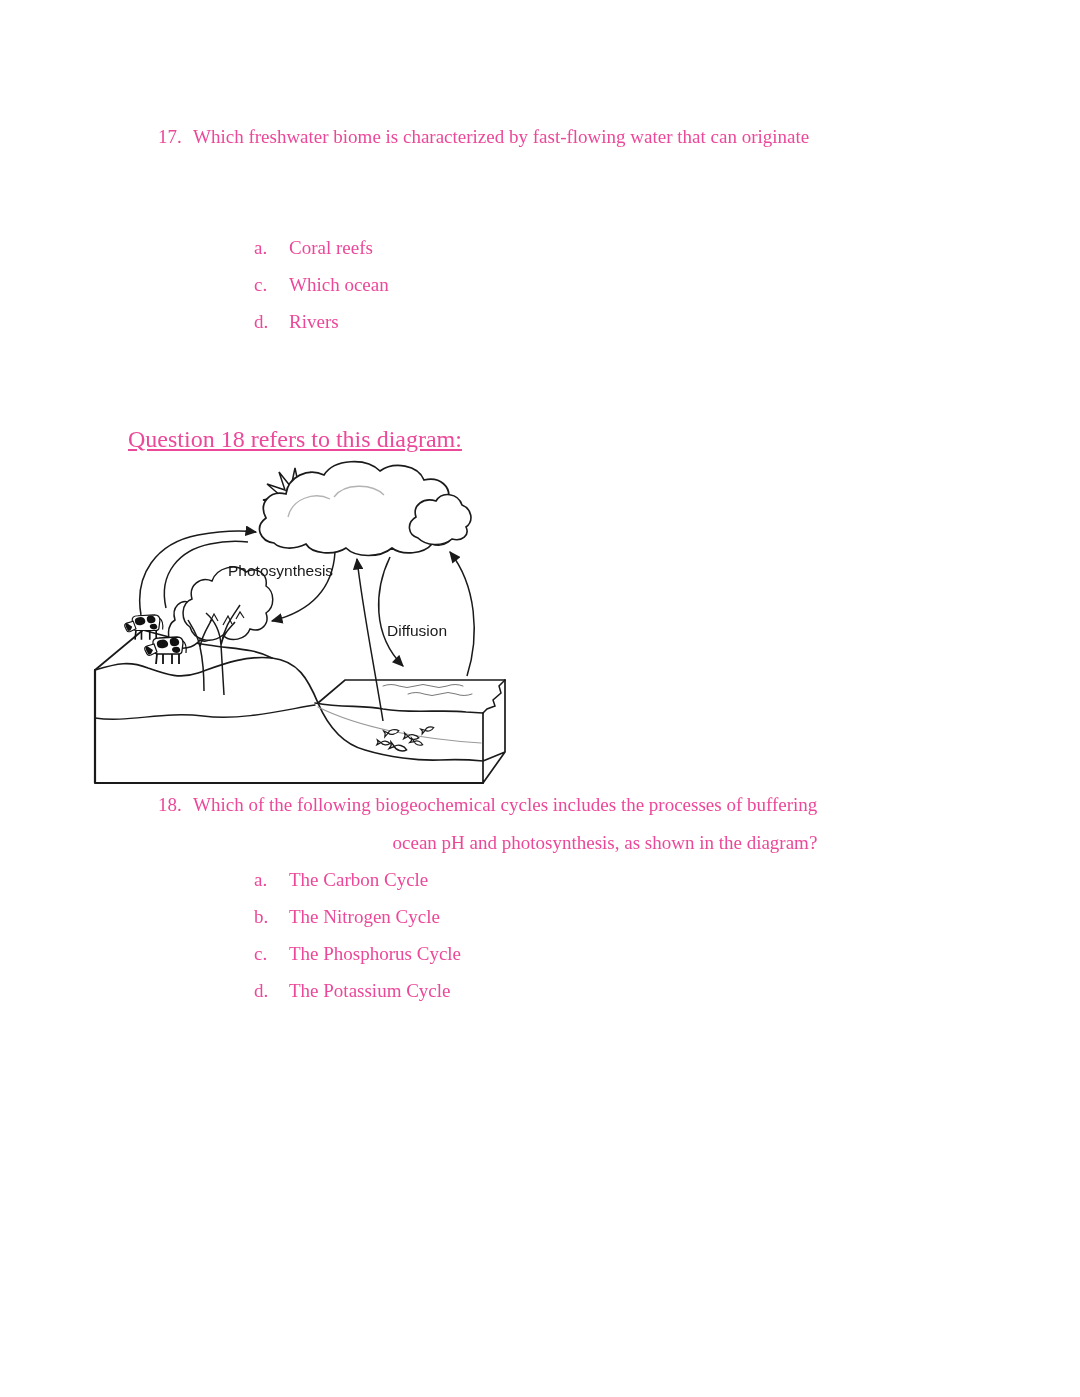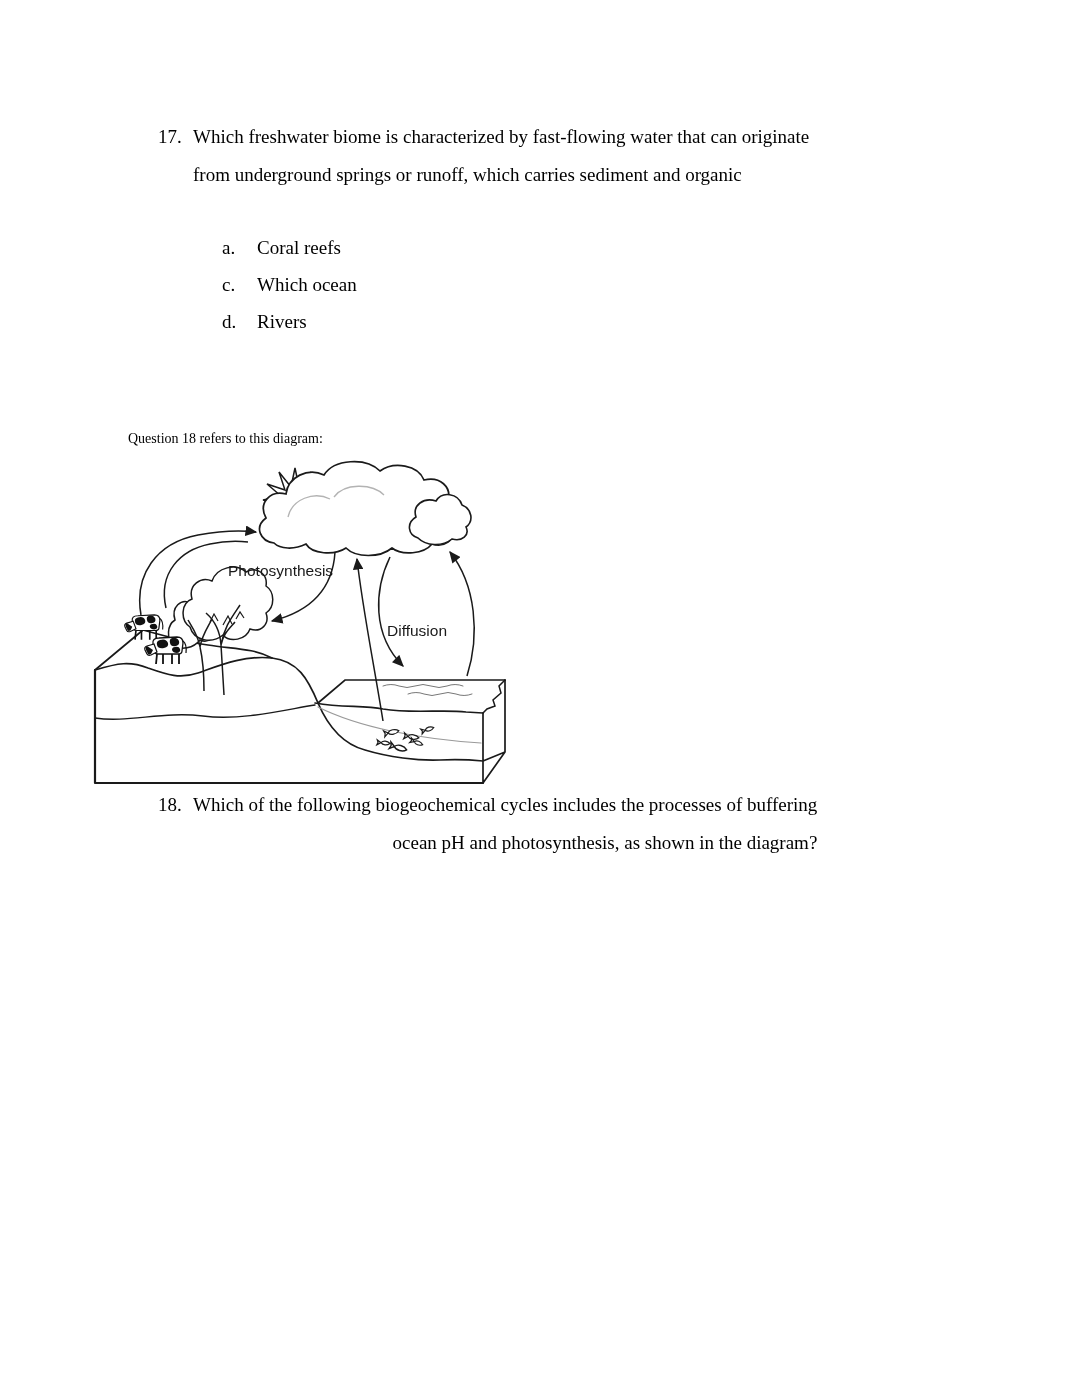--- a/index.html
+++ b/index.html
@@ -2,47 +2,46 @@
 <html><head>
 <meta charset="utf-8">
 <style>
   html,body{margin:0;padding:0;}
   body{background:#ffffff;}
   .page{
     position:relative;
     width:1080px;height:1397px;
     background:#ffffff;
     font-family:"Liberation Serif", serif;
-    color:#000000;
+    color:#ec4899;
     overflow:hidden;
   }
   .qblock{position:absolute;font-size:19px;line-height:38px;}
   .qline{white-space:nowrap;position:relative;}
   .qnum{position:absolute;left:-35px;top:0;}
-  .opts{position:absolute;font-size:19px;line-height:37px;}
+  .opts{position:absolute;font-size:19px;line-height:37px;margin-left:32px;}
   .opt-row{white-space:nowrap;}
   .opt-letter{display:inline-block;width:35px;}
-  .caption{position:absolute;font-size:14px;line-height:38px;white-space:nowrap;}
+  .caption{position:absolute;font-size:24px;line-height:38px;white-space:nowrap;text-decoration:underline;}
   .diagram{position:absolute;left:88px;top:455px;}
   .diagram svg text{
     font-family:"Liberation Sans", sans-serif;
     font-size:15.5px;fill:#1a1a1a;
   }
 </style>
 </head>
 <body>
 
 <div class="page">
 
   <div class="qblock" style="left:193px;top:118px;">
     <div class="qline">
       <span class="qnum">17.</span>
       <span>Which freshwater biome is characterized by fast-flowing water that can originate</span>
     </div>
-    <div class="qline">from underground springs or runoff, which carries sediment and organic</div>
   </div>
 
   <div class="opts" style="left:222px;top:229px;">
     <div class="opt-row">
       <span class="opt-letter">a.</span><span>Coral reefs</span>
     </div>
     <div class="opt-row">
       <span class="opt-letter">c.</span><span>Which ocean</span>
     </div>
     <div class="opt-row">
@@ -155,14 +154,28 @@
   </div>
 
   <div class="qblock" style="left:193px;top:786px;text-align:right;">
     <div class="qline">
       <span class="qnum">18.</span>
       <span>Which of the following biogeochemical cycles includes the processes of buffering</span>
     </div>
     <div class="qline">ocean pH and photosynthesis, as shown in the diagram?</div>
   </div>
 
+  <div class="opts" style="left:222px;top:861px;">
+    <div class="opt-row">
+      <span class="opt-letter">a.</span><span>The Carbon Cycle</span>
+    </div>
+    <div class="opt-row">
+      <span class="opt-letter">b.</span><span>The Nitrogen Cycle</span>
+    </div>
+    <div class="opt-row">
+      <span class="opt-letter">c.</span><span>The Phosphorus Cycle</span>
+    </div>
+    <div class="opt-row">
+      <span class="opt-letter">d.</span><span>The Potassium Cycle</span>
+    </div>
+  </div>
 
 </div>
 
 </body></html>

